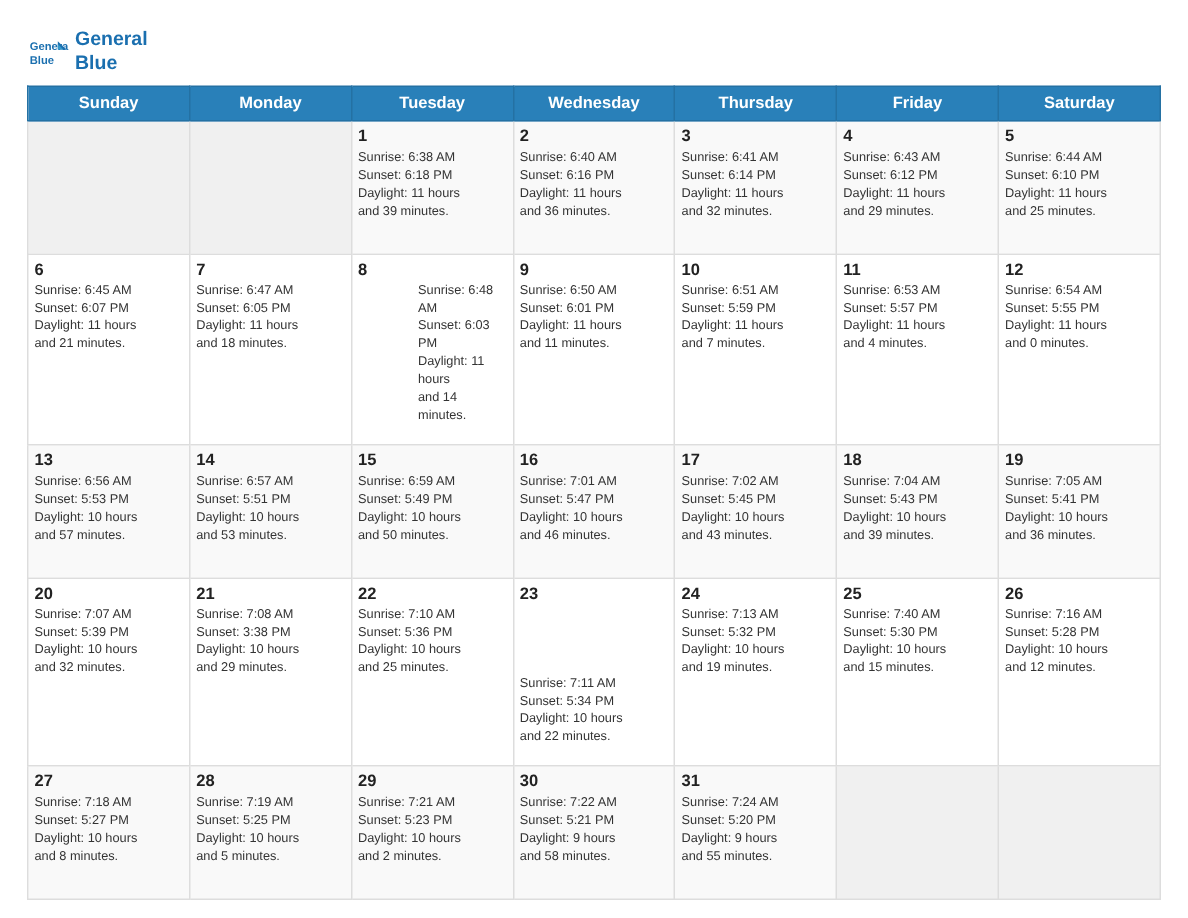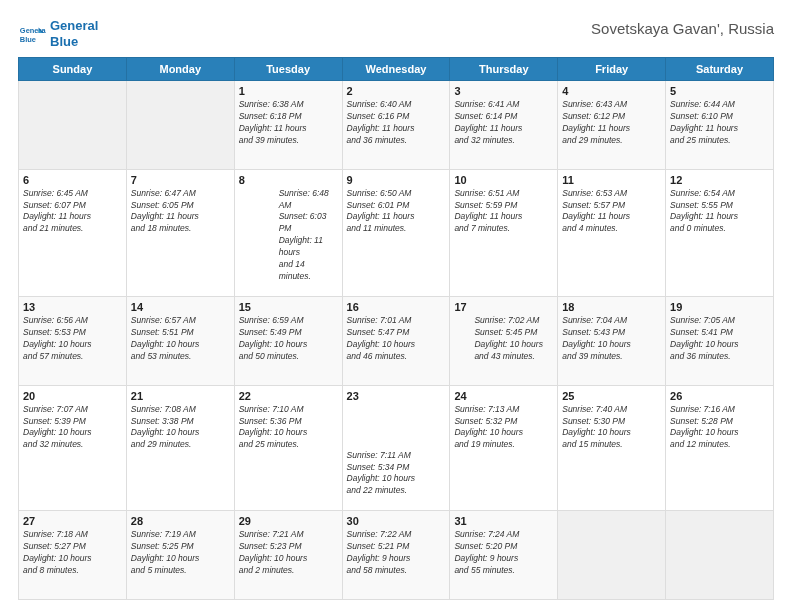--- a/index.html
+++ b/index.html
@@ -88,21 +88,20 @@
       font-size: 11px;
       font-weight: bold;
       color: #222;
       display: block;
       margin-bottom: 2px;
     }
     .day-info {
       font-size: 8.5px;
       line-height: 1.4;
       color: #333;
-      font-style: italic;
     }
     .empty-cell {
       background: #f0f0f0 !important;
     }
   </style>
 </head>
 <body>
 
 <div class="page">
   <div class="header">
@@ -113,21 +112,20 @@
         <text x="2" y="24" font-size="8" font-weight="bold" fill="#1a6faf">Blue</text>
         <polygon points="22,8 28,14 22,14" fill="#1a6faf"></polygon>
         <polygon points="22,10 26,14 22,14" fill="#3399cc"></polygon>
       </svg>
       <div style="display:flex;flex-direction:column;">
         <span class="logo-text"><span>General</span></span>
         <span class="logo-text"><span>Blue</span></span>
       </div>
     </div>
     <div class="title-block">
-      <div class="location-title">Sovetskaya Gavan', Russia</div>
     </div>
   </div>
 
   <table class="calendar">
     <thead>
       <tr>
         <th>Sunday</th>
         <th>Monday</th>
         <th>Tuesday</th>
         <th>Wednesday</th>
@@ -251,21 +249,21 @@
           </td>
           <td>
             <span class="day-num">16</span>
             <div class="day-info" style="white-space: pre-line;">Sunrise: 7:01 AM
 Sunset: 5:47 PM
 Daylight: 10 hours
 and 46 minutes.</div>
           </td>
           <td>
             <span class="day-num">17</span>
-            <div class="day-info" style="white-space: pre-line; margin-left: 20px;">Sunrise: 7:02 AM
+            <div class="day-info" style="white-space: pre-line;">Sunrise: 7:02 AM
 Sunset: 5:45 PM
 Daylight: 10 hours
 and 43 minutes.</div>
           </td>
           <td>
             <span class="day-num">18</span>
             <div class="day-info" style="white-space: pre-line;">Sunrise: 7:04 AM
 Sunset: 5:43 PM
 Daylight: 10 hours
 and 39 minutes.</div>

